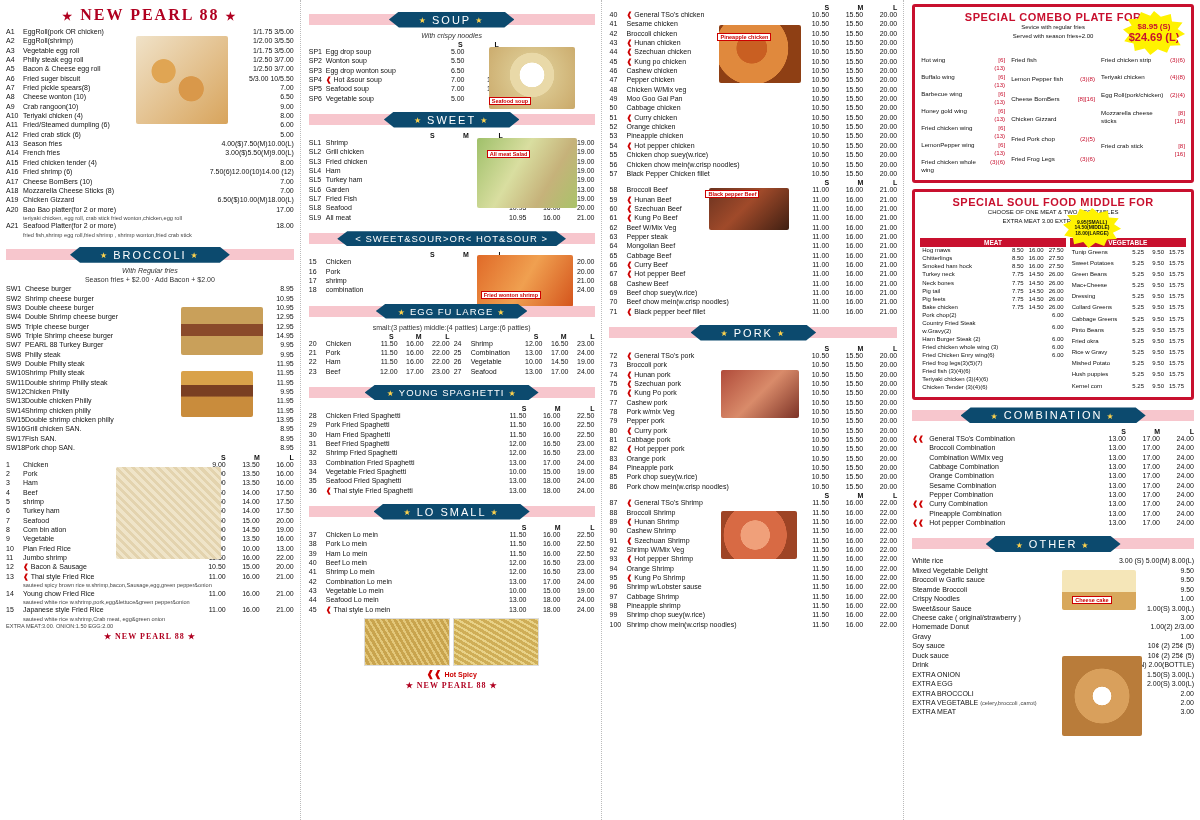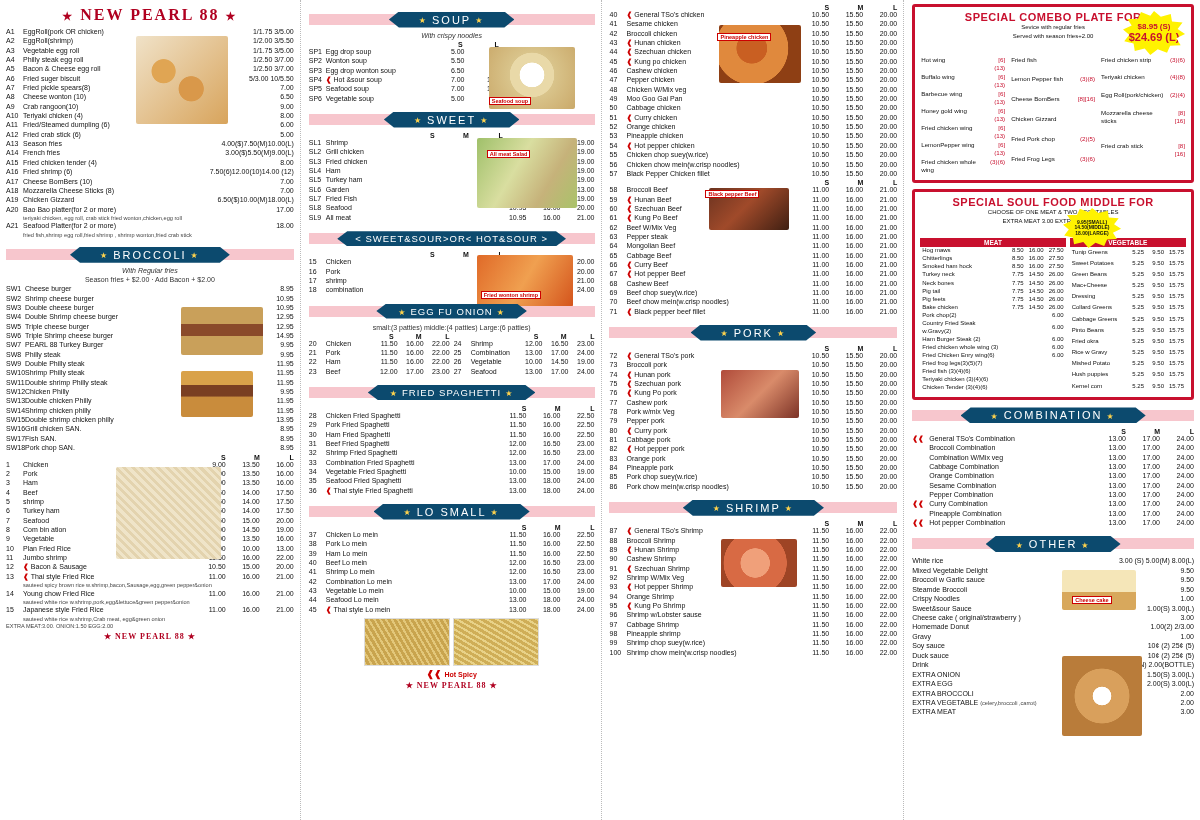--- a/index.html
+++ b/index.html
@@ -733,21 +733,21 @@
               <td class="p2">13.00</td>
               <td class="p2">17.00</td>
               <td class="p2">24.00</td>
             </tr>
           </tbody>
         </table>
     </div>
 
     <div class="banner">
       <div class="bar"></div>
-      <div class="plate sm"><span class="star">★</span><span>EGG FU ONION</span><span class="star">★</span></div>
+      <div class="plate sm"><span class="star">★</span><span>EGG FU LARGE</span><span class="star">★</span></div>
     </div>
     <div class="subnote">small:(3 patties)     middle:(4 patties)     Large:(6 patties)</div>
     <div style="display:flex; gap:4px;">
       <div style="flex:1">
         <div class="sml">
           <span style="width:28px">S</span>
           <span style="width:28px">M</span>
           <span style="width:28px">L</span>
         </div>
         <table class="items" id="efy-left">
@@ -819,21 +819,21 @@
                 <td class="p" style="width:26px">17.00</td>
                 <td class="p" style="width:26px">24.00</td>
               </tr>
             </tbody>
           </table>
       </div>
     </div>
 
     <div class="banner">
       <div class="bar"></div>
-      <div class="plate sm"><span class="star">★</span><span>FRIED SPAGHETTI</span><span class="star">★</span></div>
+      <div class="plate sm"><span class="star">★</span><span>YOUNG SPAGHETTI</span><span class="star">★</span></div>
     </div>
     <div class="sml">
       <span style="width:34px">S</span>
       <span style="width:34px">M</span>
       <span style="width:34px">L</span>
     </div>
     <table class="items" id="spaghetti-list">
         <tbody>
           <tr>
             <td class="code">28</td>
@@ -1365,24 +1365,20 @@
               <td class="code">86</td>
               <td class="nm">Pork chow mein(w.crisp noodles)</td>
               <td class="p2">10.50</td>
               <td class="p2">15.50</td>
               <td class="p2">20.00</td>
             </tr>
           </tbody>
         </table>
     </div>
 
-    <div class="banner">
-      <div class="bar"></div>
-      <div class="plate"><span class="star">★</span><span>SHRIMP</span><span class="star">★</span></div>
-    </div>
     <div class="sml">
       <span style="width:34px">S</span>
       <span style="width:34px">M</span>
       <span style="width:34px">L</span>
     </div>
     <div style="position:relative;">
       <div class="photo" style="left:112px; top:12px; width:76px; height:48px;">
           <div class="food ph-shrimp"></div>
         </div>
       <table class="items" id="shrimp-list">

